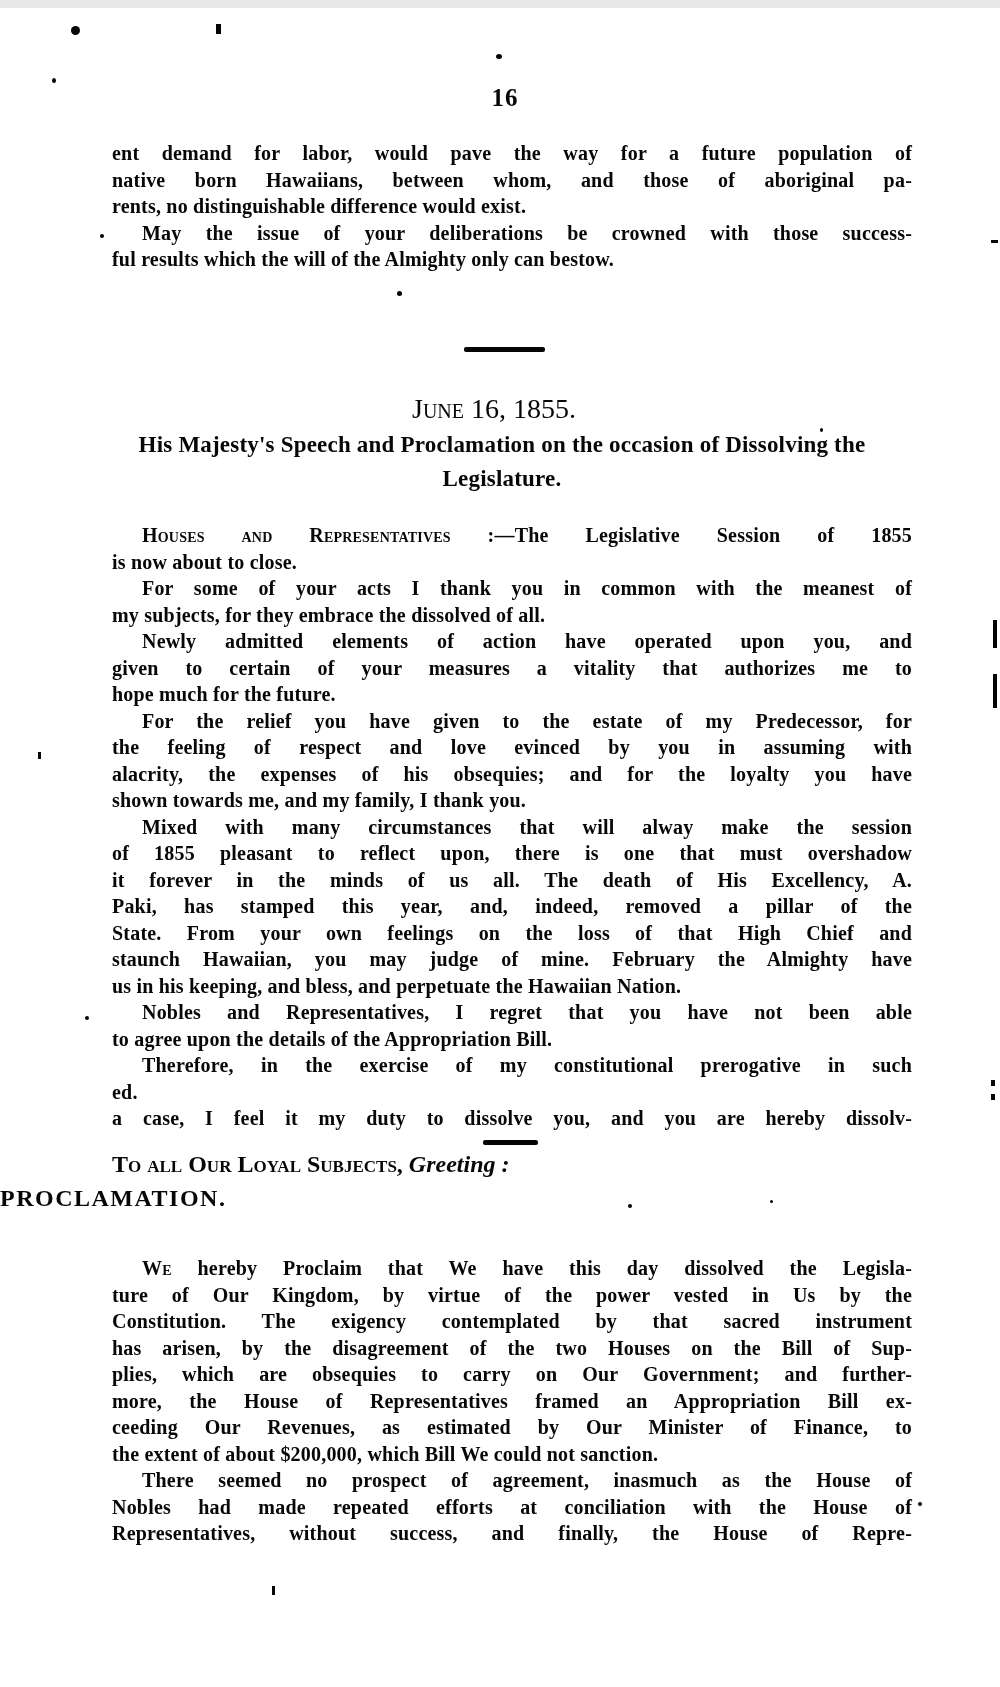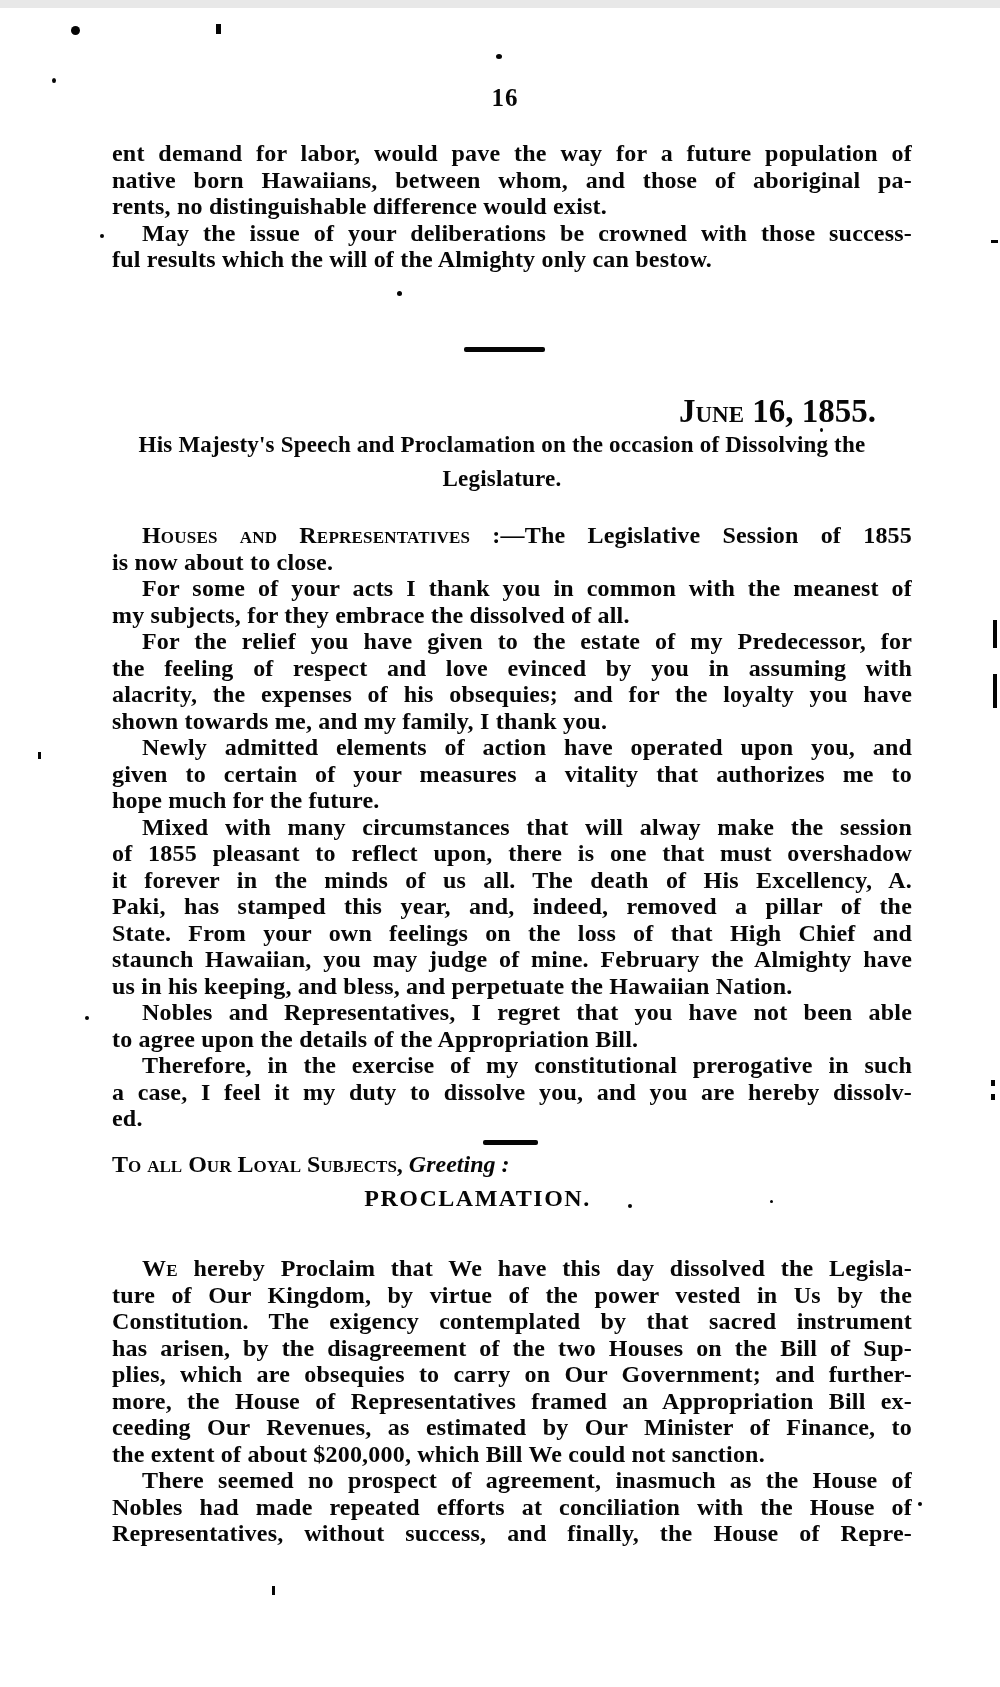--- a/index.html
+++ b/index.html
@@ -12,42 +12,41 @@
     font-family:"Liberation Serif","DejaVu Serif",serif;
     color:#070707;
     -webkit-font-smoothing:antialiased;
   }
   .abs{position:absolute;}
   .pagenum{
     top:76px;left:0;width:1010px;
     text-align:center;
     font-size:25px;font-weight:700;letter-spacing:1px;
   }
-  .textcol{left:112px;width:800px;font-size:24px;font-weight:700;letter-spacing:0.2px;}
+  .textcol{left:112px;width:800px;font-size:20px;font-weight:700;letter-spacing:0.2px;}
   .tline{line-height:26.5px;min-height:26.5px;}
   .tline.just{text-align:justify;text-align-last:justify;}
   .para{margin:0;}
   .para.indent .tline.first{text-indent:30px;}
   .sc{font-variant:small-caps;}
   .it{font-style:italic;}
   .rule{background:#050505;border-radius:2px;}
   .dateline{
     top:385px;left:112px;width:800px;
-    text-align:right;padding-right:36px;box-sizing:border-box;
-    font-size:33px;font-weight:700;
+    text-align:center;padding-right:36px;box-sizing:border-box;
+    font-size:28px;font-weight:400;
   }
   .heading{
     top:420px;left:72px;width:860px;
     text-align:center;
     font-size:23px;font-weight:700;
     line-height:34px;letter-spacing:0.2px;
   }
   .proc-title{
     top:1177px;left:0;width:955px;
-    text-align:center;
     font-size:24px;font-weight:700;letter-spacing:1.5px;
   }
   .salutation{
     top:1143px;left:112px;width:800px;
     font-size:24px;font-weight:700;
   }
   .speck{position:absolute;background:#050505;}
   .speck.round{border-radius:50%;}
 </style>
 </head>
@@ -81,47 +80,47 @@
   <div class="abs textcol" style="top:514px;">
       <div class="para indent">
         <div class="tline just first"><span class="sc">Houses and Representatives</span><span> :—The Legislative Session of 1855</span></div>
         <div class="tline"><span>is now about to close.</span></div>
       </div>
       <div class="para indent">
         <div class="tline just first"><span>For some of your acts I thank you in common with the meanest of</span></div>
         <div class="tline"><span>my subjects, for they embrace the dissolved of all.</span></div>
       </div>
       <div class="para indent">
+        <div class="tline just first"><span>Newly admitted elements of action have operated upon you, and</span></div>
+        <div class="tline just"><span>given to certain of your measures a vitality that authorizes me to</span></div>
+        <div class="tline"><span>hope much for the future.</span></div>
+      </div>
+      <div class="para indent">
         <div class="tline just first"><span>For the relief you have given to the estate of my Predecessor, for</span></div>
         <div class="tline just"><span>the feeling of respect and love evinced by you in assuming with</span></div>
         <div class="tline just"><span>alacrity, the expenses of his obsequies; and for the loyalty you have</span></div>
         <div class="tline"><span>shown towards me, and my family, I thank you.</span></div>
-      </div>
-      <div class="para indent">
-        <div class="tline just first"><span>Newly admitted elements of action have operated upon you, and</span></div>
-        <div class="tline just"><span>given to certain of your measures a vitality that authorizes me to</span></div>
-        <div class="tline"><span>hope much for the future.</span></div>
       </div>
       <div class="para indent">
         <div class="tline just first"><span>Mixed with many circumstances that will alway make the session</span></div>
         <div class="tline just"><span>of 1855 pleasant to reflect upon, there is one that must overshadow</span></div>
         <div class="tline just"><span>it forever in the minds of us all. The death of His Excellency, A.</span></div>
         <div class="tline just"><span>Paki, has stamped this year, and, indeed, removed a pillar of the</span></div>
         <div class="tline just"><span>State. From your own feelings on the loss of that High Chief and</span></div>
         <div class="tline just"><span>staunch Hawaiian, you may judge of mine. February the Almighty have</span></div>
         <div class="tline"><span>us in his keeping, and bless, and perpetuate the Hawaiian Nation.</span></div>
       </div>
       <div class="para indent">
         <div class="tline just first"><span>Nobles and Representatives, I regret that you have not been able</span></div>
         <div class="tline"><span>to agree upon the details of the Appropriation Bill.</span></div>
       </div>
       <div class="para indent">
         <div class="tline just first"><span>Therefore, in the exercise of my constitutional prerogative in such</span></div>
+        <div class="tline"><span>ed.</span></div>
         <div class="tline just"><span>a case, I feel it my duty to dissolve you, and you are hereby dissolv-</span></div>
-        <div class="tline"><span>ed.</span></div>
       </div>
     </div>
 
   <div class="abs rule" style="top:1132px;left:483px;width:55px;height:5px;"></div>
 
   <div class="abs proc-title">PROCLAMATION.</div>
 
   <div class="abs salutation"><span class="sc">To all Our Loyal Subjects,</span><span class="it"> Greeting :</span></div>
 
   <div class="abs textcol" style="top:1247px;">

